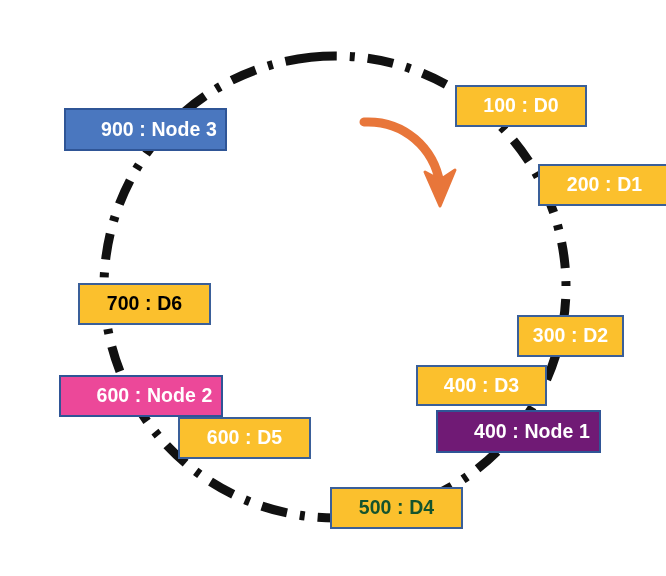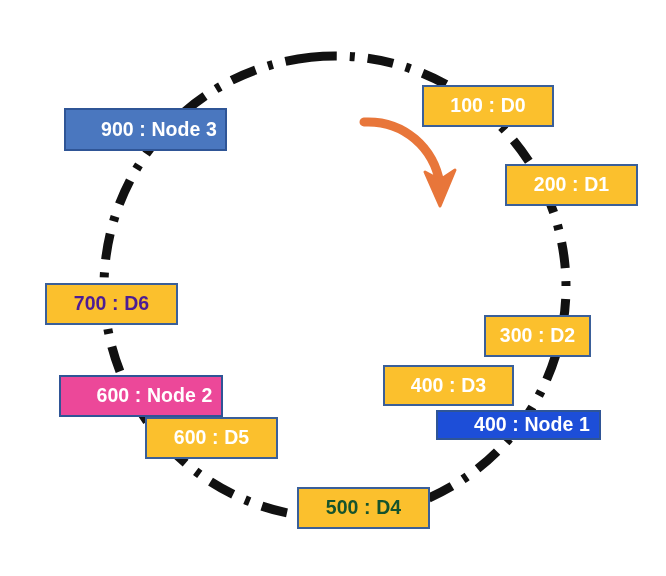--- a/index.html
+++ b/index.html
@@ -31,20 +31,21 @@
     color: #ffffff;
     font-size: 19.5px;
     font-weight: bold;
     letter-spacing: 0.1px;
     white-space: nowrap;
     line-height: 1;
   }
   .box-data {
     background: #fbc02d;
     border: 2px solid #3a5f99;
+    margin-left: 33px;
   }
   .box-node {
     background: #4a77bf;
     border: 2px solid #2f5596;
     padding-left: 27px;
   }
 </style>
 </head>
 <body>
 
@@ -65,33 +66,33 @@
       </div>
       <div class="node-box box-data" style="left: 505px; top: 164px; width: 133px; height: 42px; z-index: 3; background: rgb(251, 192, 45); border-color: rgb(58, 95, 153); color: rgb(255, 255, 255);">
         <span>200 : D1</span>
       </div>
       <div class="node-box box-data" style="left: 484px; top: 315px; width: 107px; height: 42px; z-index: 3; background: rgb(251, 192, 45); border-color: rgb(58, 95, 153); color: rgb(255, 255, 255);">
         <span>300 : D2</span>
       </div>
       <div class="node-box box-data" style="left: 383px; top: 365px; width: 131px; height: 41px; z-index: 3; background: rgb(251, 192, 45); border-color: rgb(58, 95, 153); color: rgb(255, 255, 255);">
         <span>400 : D3</span>
       </div>
-      <div class="node-box box-node" style="left: 436px; top: 410px; width: 165px; height: 30px; z-index: 5; background: #1d4ed8; border-color: rgb(47, 85, 150); color: rgb(255, 255, 255);">
+      <div class="node-box box-node" style="left: 436px; top: 410px; width: 165px; height: 43px; z-index: 5; background: #701a75; border-color: rgb(47, 85, 150); color: rgb(255, 255, 255);">
         <span>400 : Node 1</span>
       </div>
       <div class="node-box box-data" style="left: 297px; top: 487px; width: 133px; height: 42px; z-index: 3; background: rgb(251, 192, 45); border-color: rgb(58, 95, 153); color: #14532d;">
         <span>500 : D4</span>
       </div>
       <div class="node-box box-data" style="left: 145px; top: 417px; width: 133px; height: 42px; z-index: 3; background: rgb(251, 192, 45); border-color: rgb(58, 95, 153); color: rgb(255, 255, 255);">
         <span>600 : D5</span>
       </div>
       <div class="node-box box-node" style="left: 59px; top: 375px; width: 164px; height: 42px; z-index: 5; background: #ec4899; border-color: rgb(47, 85, 150); color: rgb(255, 255, 255);">
         <span>600 : Node 2</span>
       </div>
-      <div class="node-box box-data" style="left: 45px; top: 283px; width: 133px; height: 42px; z-index: 3; background: rgb(251, 192, 45); border-color: rgb(58, 95, 153); color: #4c1d95;">
+      <div class="node-box box-data" style="left: 45px; top: 283px; width: 133px; height: 42px; z-index: 3; background: rgb(251, 192, 45); border-color: rgb(58, 95, 153); color: #000000;">
         <span>700 : D6</span>
       </div>
       <div class="node-box box-node" style="left: 64px; top: 108px; width: 163px; height: 43px; z-index: 5; background: rgb(74, 119, 191); border-color: rgb(47, 85, 150); color: rgb(255, 255, 255);">
         <span>900 : Node 3</span>
       </div>
     </div>
 
 </div>
 
 </body></html>

